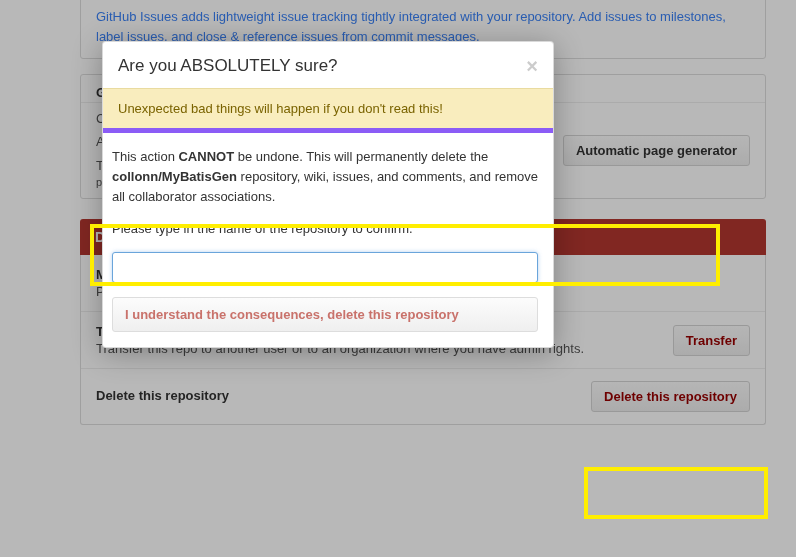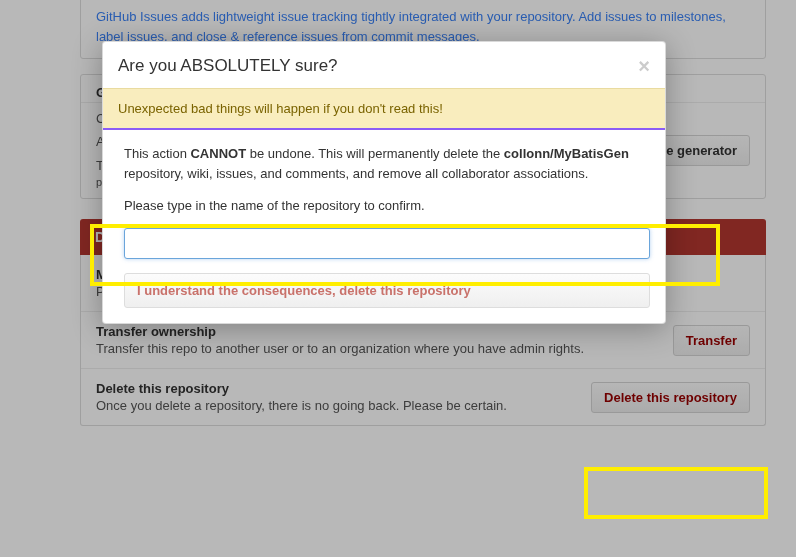--- a/index.html
+++ b/index.html
@@ -77,21 +77,21 @@
     .overlay {
       position: absolute;
       inset: 0;
       background: rgba(0,0,0,0.28);
       z-index: 10;
     }
     .modal {
       position: absolute;
       left: 102px;
       top: 41px;
-      width: 564px;
+      width: 452px;
       background: #fff;
       border: 1px solid rgba(0,0,0,0.15);
       border-radius: 4px;
       box-shadow: 0 5px 30px rgba(0,0,0,0.3);
       z-index: 20;
     }
     .modal-header {
       padding: 14px 15px 12px 15px;
       display: flex;
       justify-content: space-between;
@@ -102,27 +102,27 @@
       color: #ccc;
       font-size: 20px;
       line-height: 1;
       cursor: pointer;
       background: none; border: none;
       font-weight: bold;
     }
     .modal-warning {
       background: #f9edbe;
       border-top: 1px solid #e9dba0;
-      border-bottom: 2px solid #8b5cf6;
+      border-bottom: 5px solid #8b5cf6;
       padding: 12px 15px;
       color: #7a6300;
       font-size: 13px;
     }
     .modal-body {
-      padding: 14px 15px 15px 21px;
+      padding: 14px 15px 15px 9px;
       font-size: 13px;
       line-height: 1.55;
       color: #333;
     }
     .modal-body p { margin-bottom: 12px; }
     .confirm-input {
       width: 100%;
       padding: 7px 8px;
       font-size: 13px;
       border: 1px solid #6aa5db;
@@ -188,21 +188,20 @@
     <div class="row">
       <div class="row-text">
         <div class="row-heading">Transfer ownership</div>
         <div class="row-desc">Transfer this repo to another user or to an organization where you have admin rights.</div>
       </div>
       <button class="btn btn-danger-outline">Transfer</button>
     </div>
     <div class="row">
       <div class="row-text">
         <div class="row-heading">Delete this repository</div>
-        <div class="row-desc">Once you delete a repository, there is no going back. Please be certain.</div>
       </div>
       <button class="btn btn-danger-outline">Delete this repository</button>
     </div>
   </div>
 
 </div>
 
 <div class="overlay"></div>
 
 <div class="modal">

